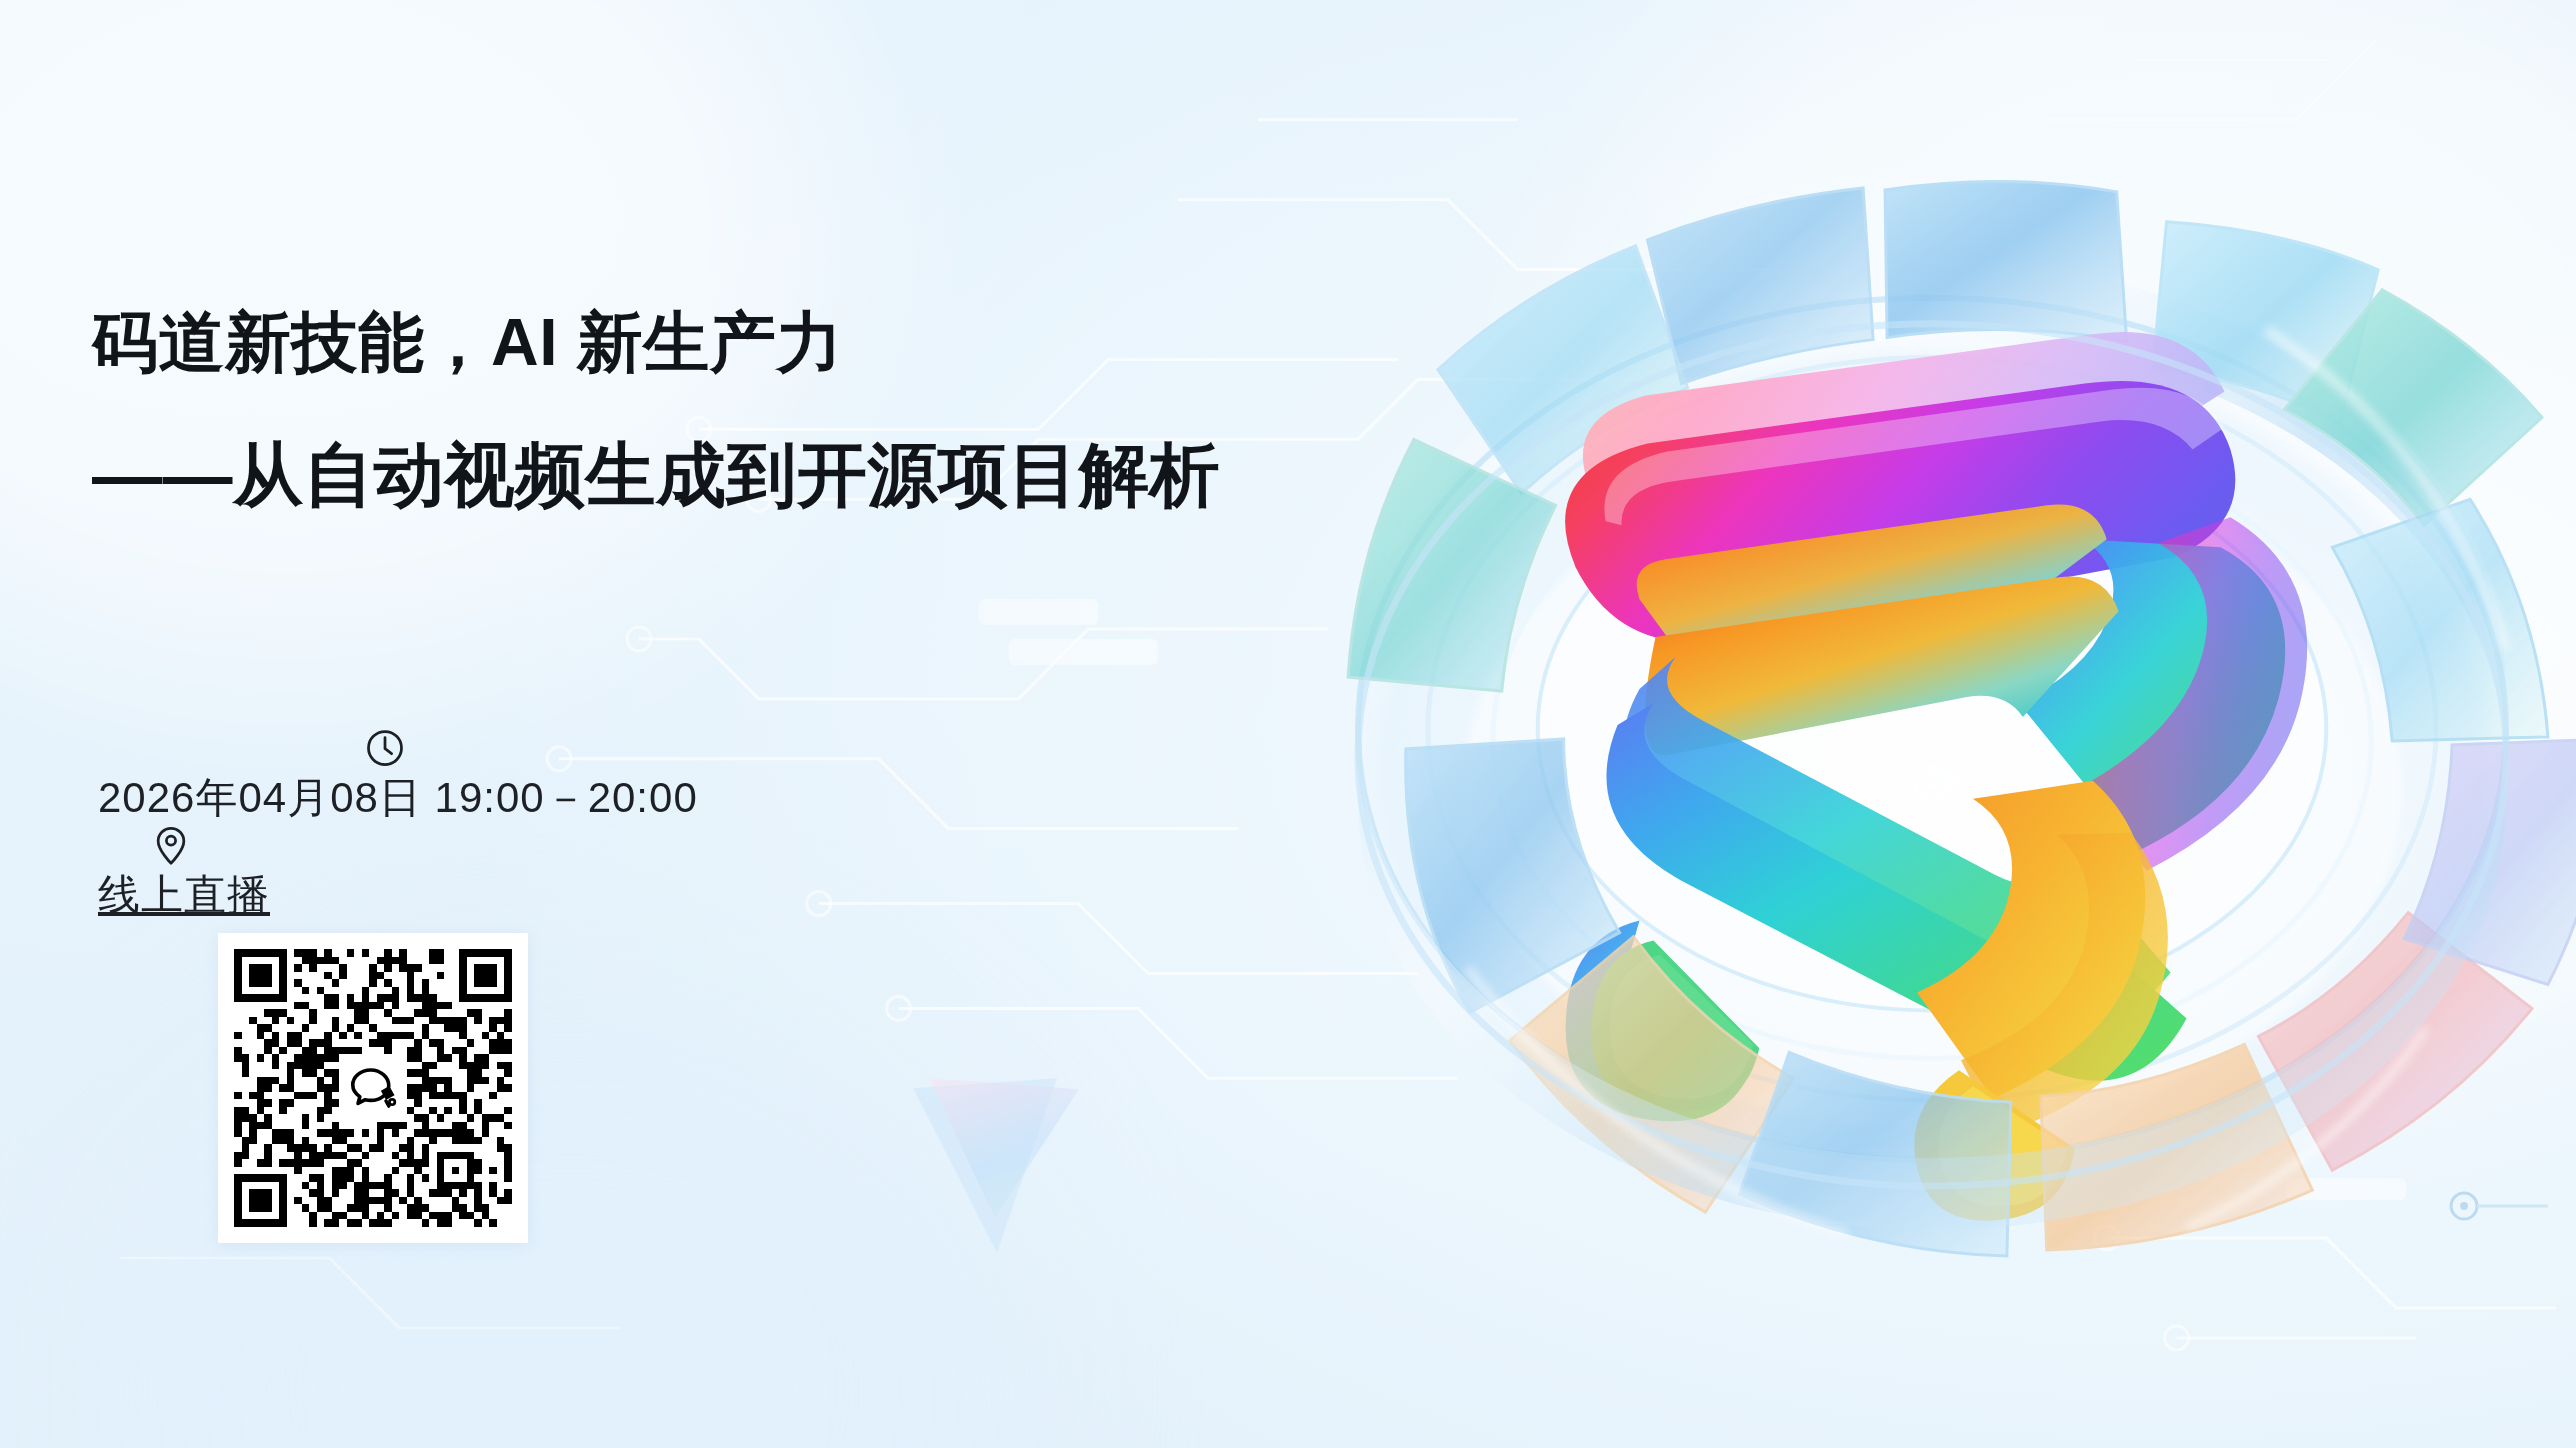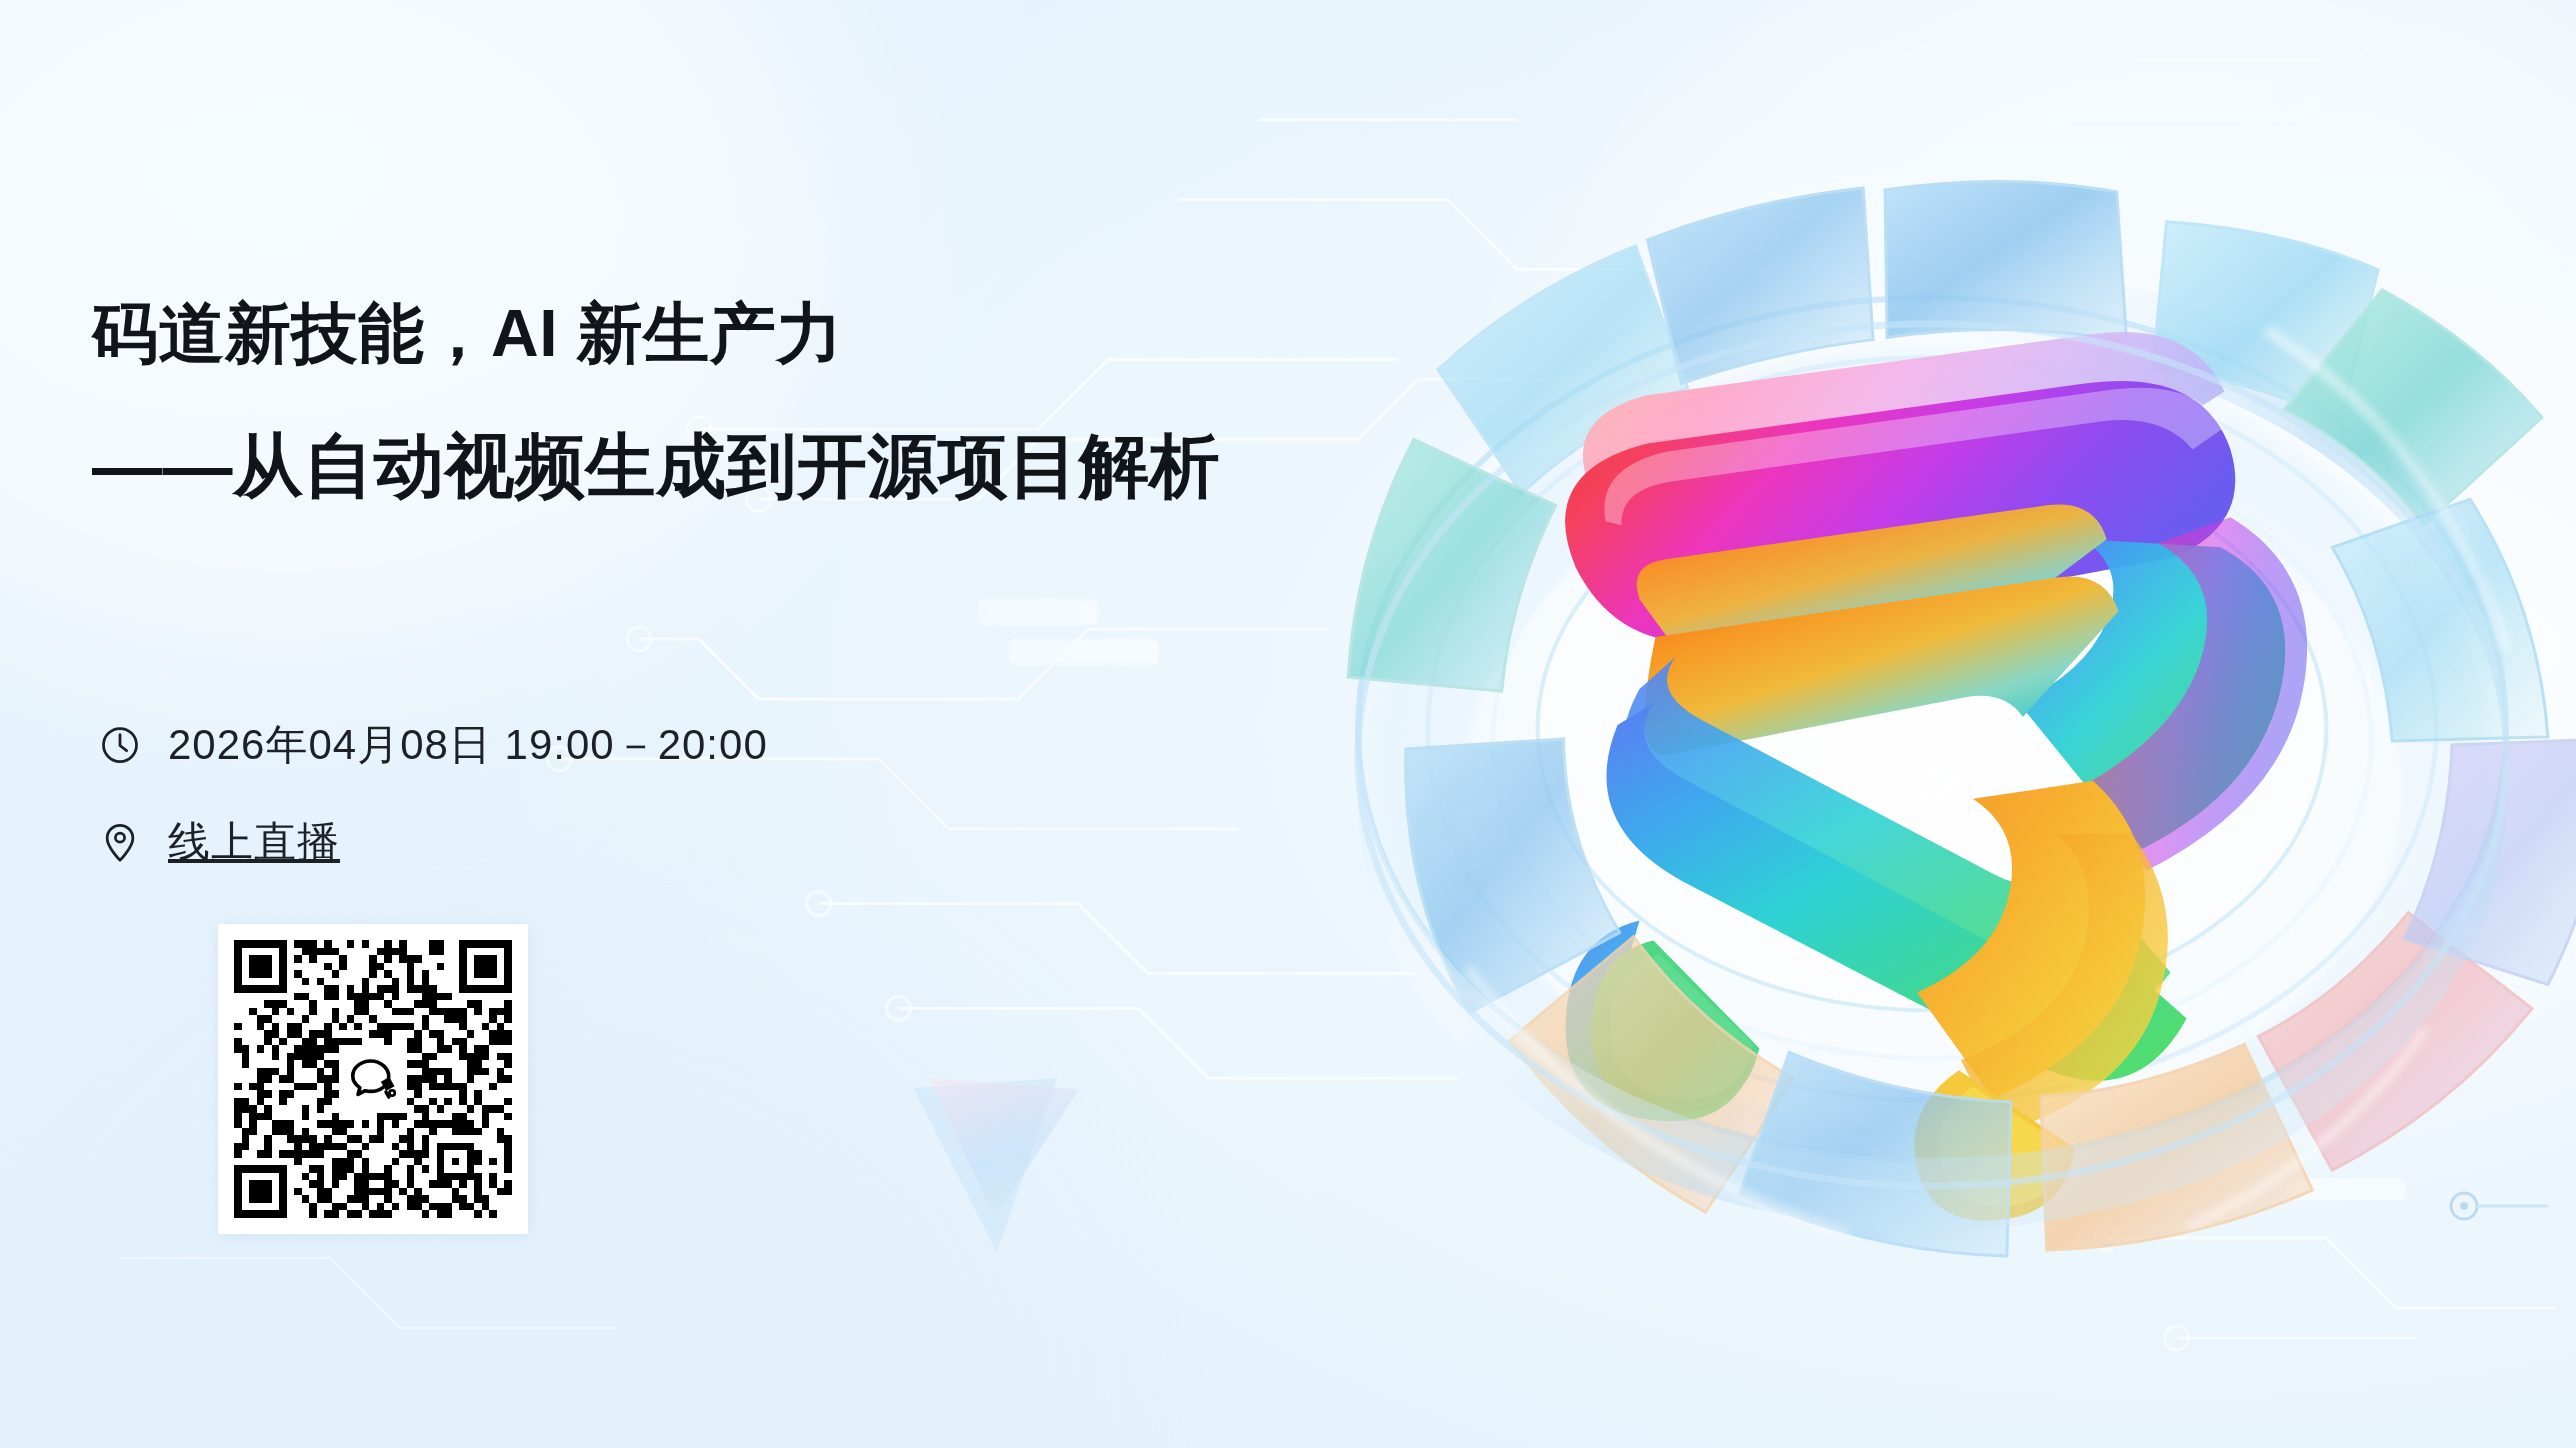--- a/index.html
+++ b/index.html
@@ -50,38 +50,39 @@
 
   
   #art {
     position:absolute; left:1288px; top:130px;
     width:1288px; height:1128px;
     pointer-events:none;
   }
   #art svg { width:100%; height:100%; display:block; }
 
   
-  #content { position:absolute; left:0; top:3px; width:1098px; height:1307px;padding-left:12px; }
+  #content { position:absolute; left:0; top:12px; width:1098px; height:1307px;padding-left:12px; }
 
   .title-line {
     color:#111418;
     font-weight:700;
     letter-spacing:0.5px;
     white-space:nowrap;
   }
   #title1 { position:absolute; left:92px; top:297px; font-size:66px; line-height:1; }
   #title2 { position:absolute; left:92px; top:428px; font-size:70px; line-height:1; }
 
   .meta-row {
     position:absolute;
     display:flex; align-items:center;
     color:#1d2126;
     font-size:42px;
     letter-spacing:1px;
     white-space:nowrap;
+    flex-direction:column;
   }
   #meta-date { left:98px; top:714px; }
   #meta-place { left:98px; top:811px;text-decoration:underline; }
 
   .meta-icon { width:44px;height:44px; margin-right:26px; flex:0 0 auto; display:block; }
   .meta-icon svg { width:44px;height:44px; display:block; }
 
   
   #qr-wrap { position:absolute; left:218px; top:921px; }
   #qr-card {

